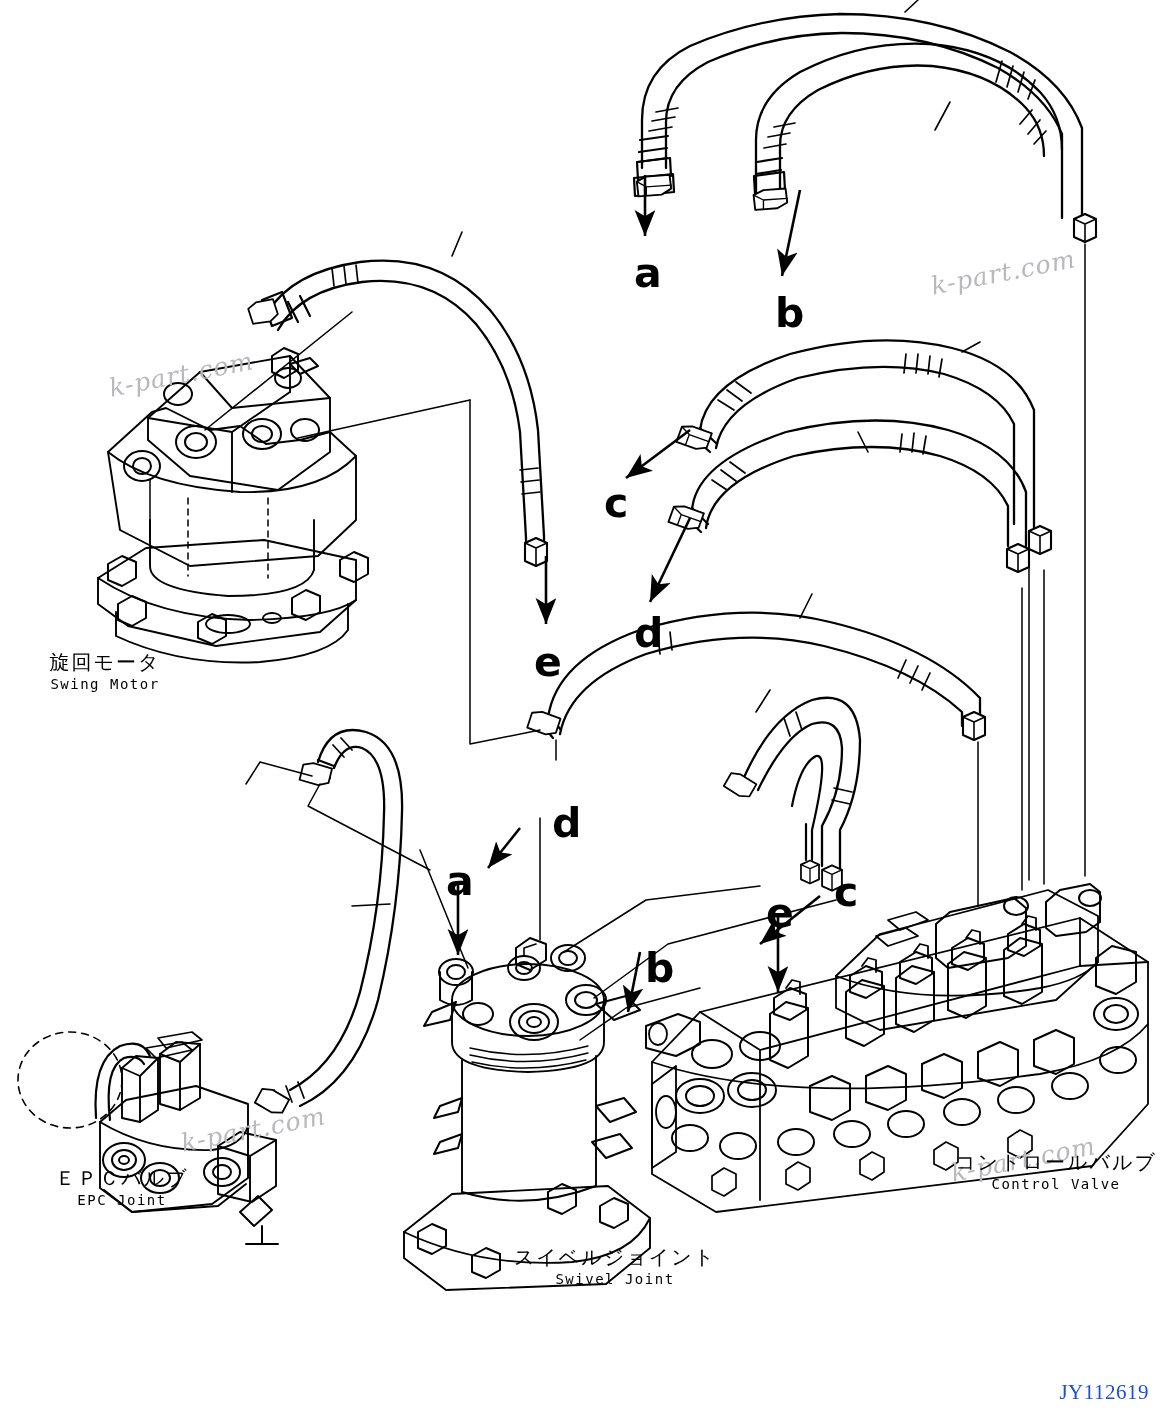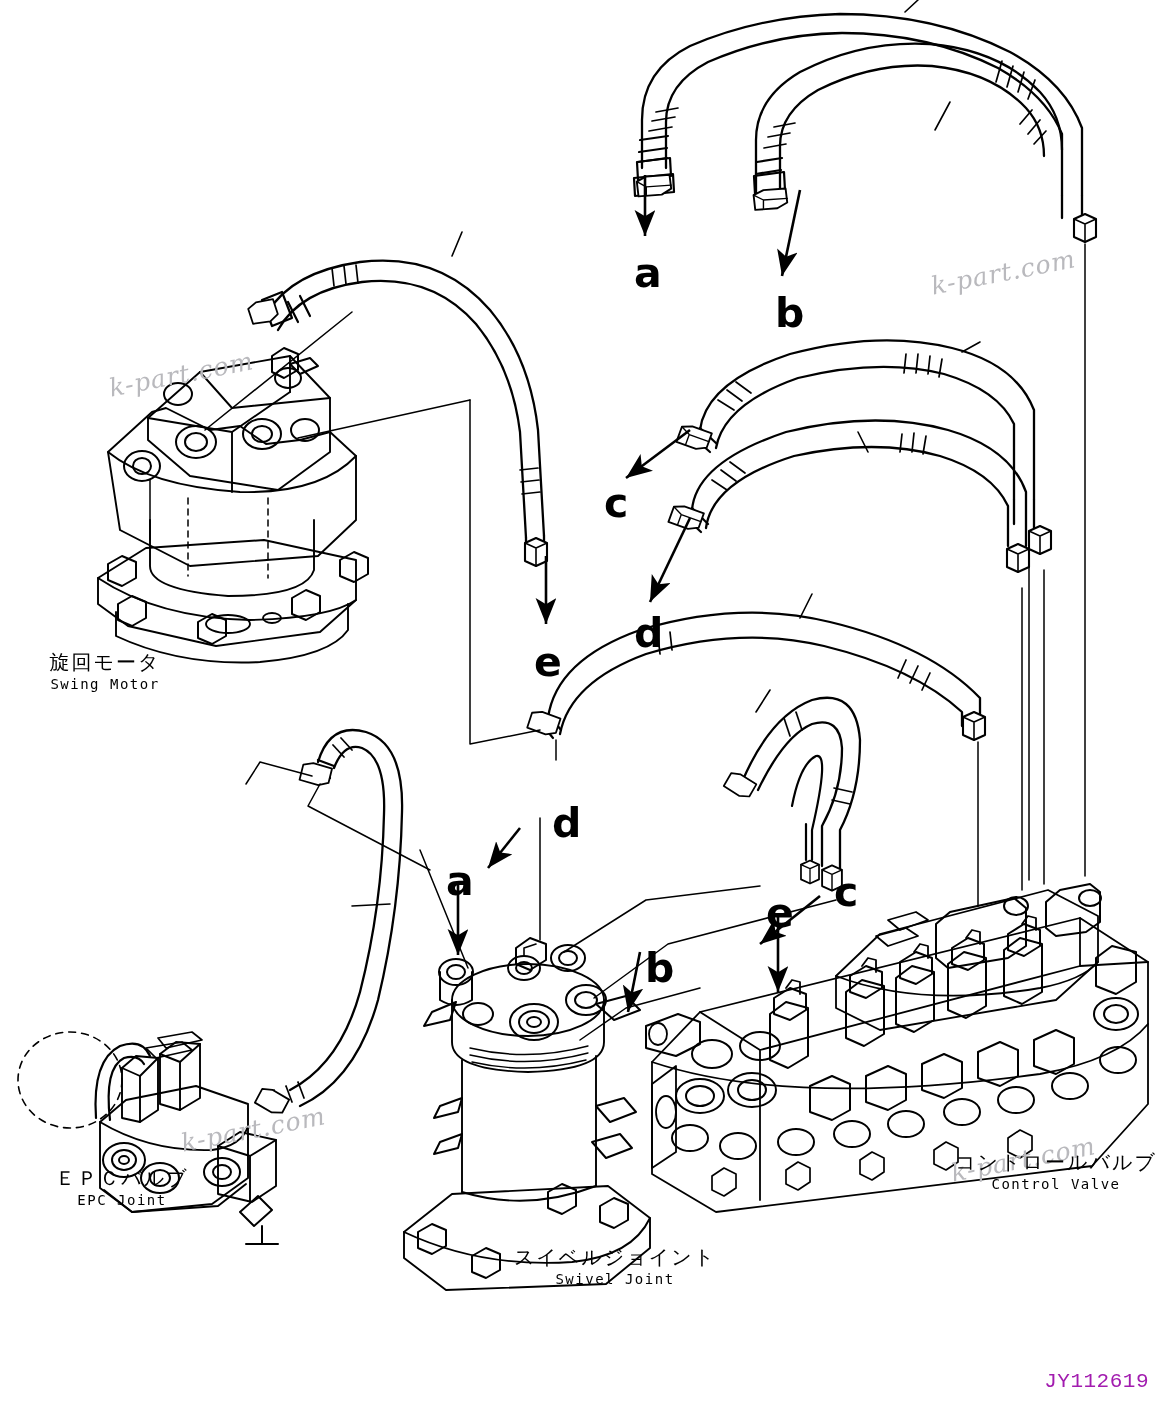--- a/index.html
+++ b/index.html
@@ -58,25 +58,25 @@
   }
   .cmpLabel .en {
     display: block;
     font-family: "DejaVu Sans Mono", monospace;
     font-size: 14px;
     letter-spacing: 1.5px;
   }
   #partno {
     position: absolute;
     right: 14px;
-    bottom: 26px;
-    font-family: Liberation Mono, monospace;
+    bottom: 14px;
+    font-family: Liberation Serif, serif;
     font-size: 21px;
     letter-spacing: 0.5px;
-    color: #a21caf;
+    color: #1d4ed8;
     white-space: nowrap;
   }
 </style>
 </head>
 <body>
 
 <div id="sheet">
 
   <svg id="artboard" viewBox="0 0 1163 1419">
     <defs>

